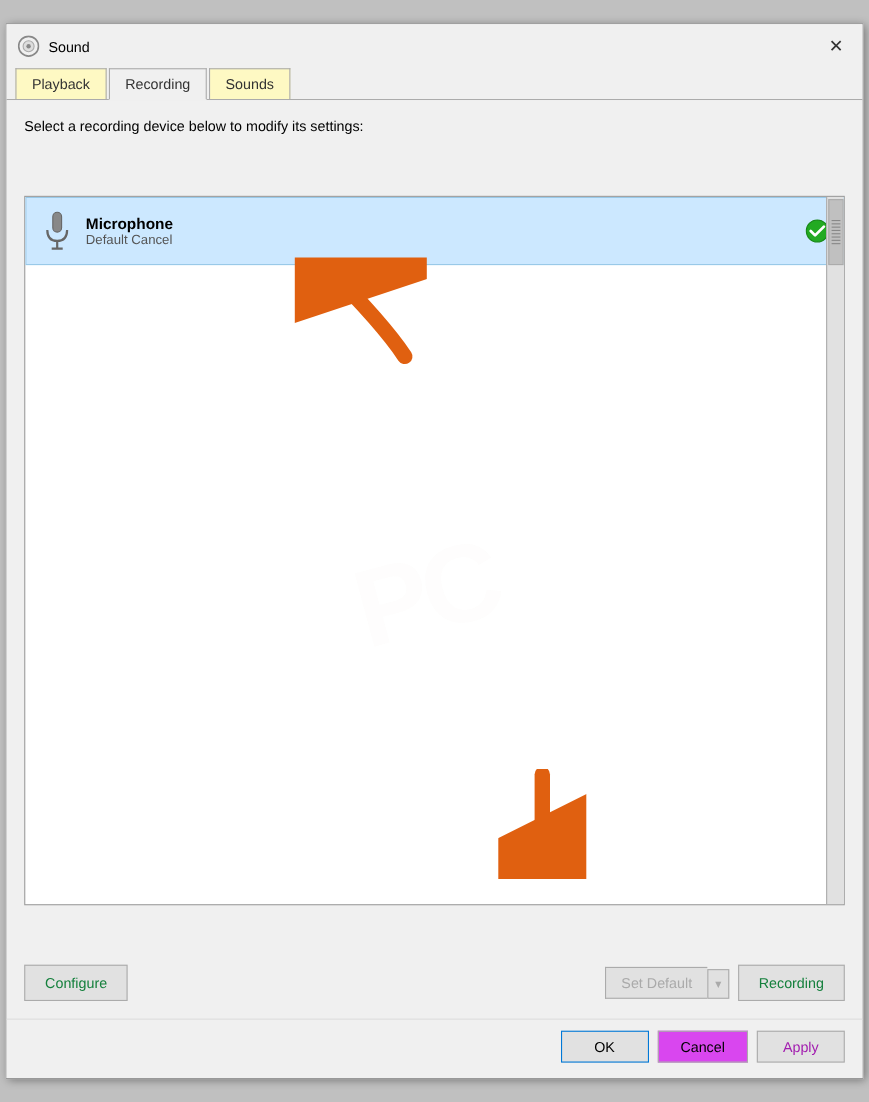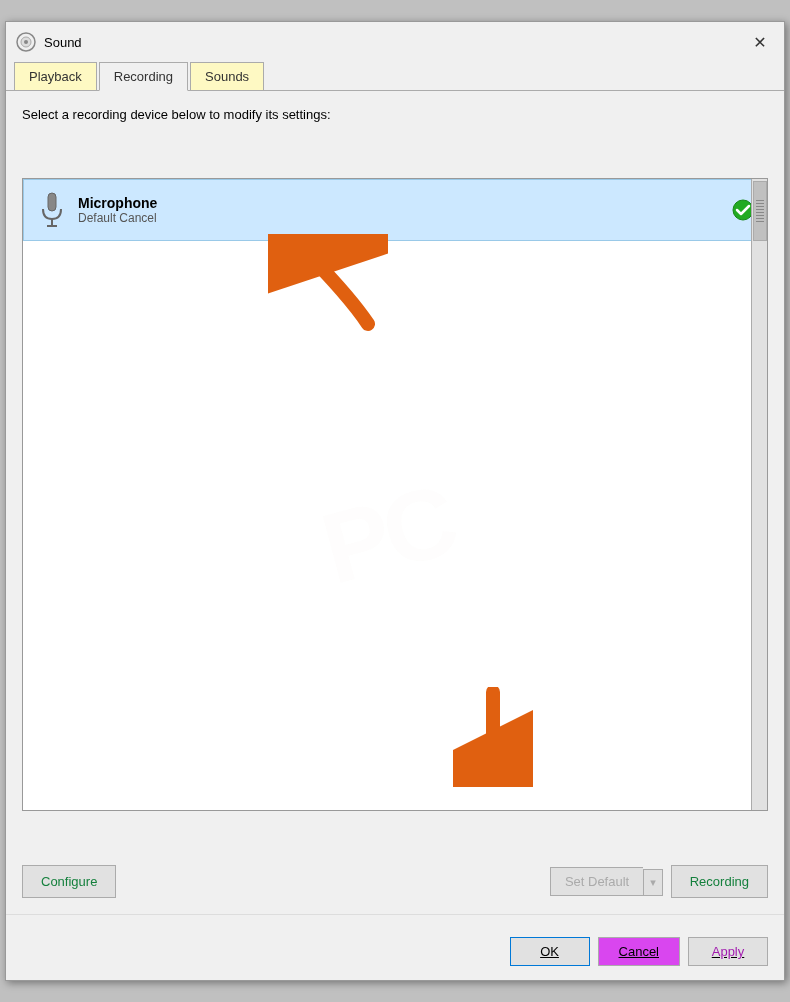--- a/index.html
+++ b/index.html
@@ -216,25 +216,24 @@
       border: 1px solid #ababab;
       font-size: 11px;
       cursor: pointer;
       color: #aaa;
     }
     .spacer { flex: 1; }
     .bottom-bar {
       display: flex;
       justify-content: flex-end;
       align-items: flex-end;
-      padding: 22px 16px 14px 16px;
+      padding: 10px 16px 14px 16px;
       gap: 8px;
       border-top: 1px solid #ddd;
       background: #f0f0f0;
-      text-decoration: underline;
     }
     .btn-ok {
       padding: 6px 20px;
       background: #e1e1e1;
       border: 1px solid #0078d7;
       font-size: 13px;
       cursor: pointer;
       min-width: 80px;
       color: #000;
     }

